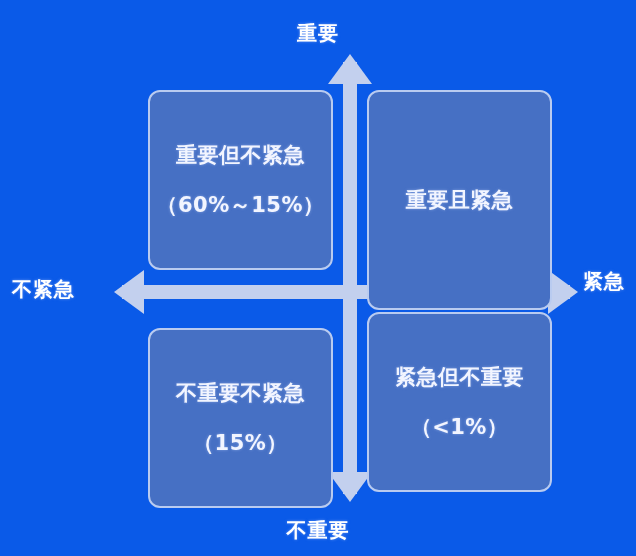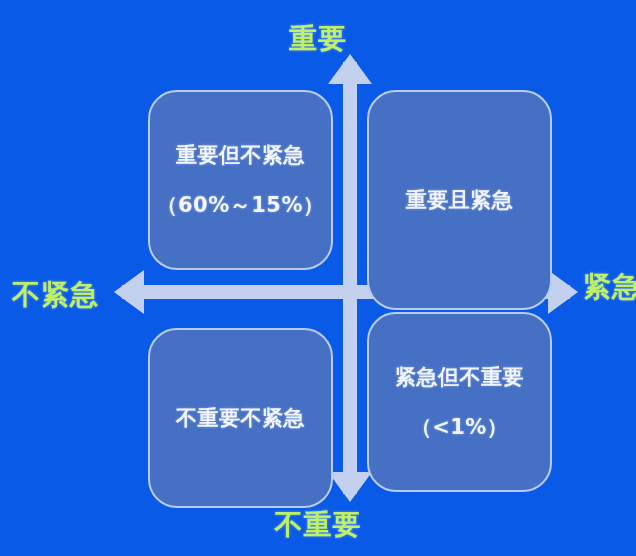--- a/index.html
+++ b/index.html
@@ -23,39 +23,39 @@
     left: 0;
     top: 0;
     width: 636px;
     height: 556px;
     pointer-events: none;
   }
 
   
   .axis-label {
     position: absolute;
-    color: #bef264;
-    font-size: 28px;
+    color: #ffffff;
+    font-size: 20px;
     font-weight: 700;
     letter-spacing: 1px;
     white-space: nowrap;
     text-shadow: 0 0 3px rgba(180,200,255,0.55);
   }
   .axis-label.top    { left: 0; right: 0; top: 20px; text-align: center; }
   .axis-label.bottom { left: 0; right: 0; bottom: 12px; text-align: center; }
   .axis-label.left   { left: 12px;  top: 276px; }
   .axis-label.right  { left: 583px; top: 268px; font-family: Liberation Serif, serif; }
 
   
   .card {
     position: absolute;
     box-sizing: border-box;
     background: #4670c4;
     border: 2px solid #b9cbf0;
-    border-radius: 29px;
+    border-radius: 12px;
     display: flex;
     flex-direction: column;
     align-items: center;
     justify-content: center;
     gap: 22px;
   }
   .card-title,
   .card-value {
     color: #f2f5ff;
     font-size: 21px;
@@ -100,20 +100,21 @@
     <div class="card-title">重要但不紧急</div>
     <div class="card-value">（60%～15%）</div>
   </div>
 
   <div id="card-q1" class="card">
     <div class="card-title">重要且紧急</div>
   </div>
 
   <div id="card-q4" class="card">
     <div class="card-title">不重要不紧急</div>
+    <div class="card-value">（15%）</div>
   </div>
 
   <div id="card-q3" class="card">
     <div class="card-title">紧急但不重要</div>
     <div class="card-value">（&lt;1%）</div>
   </div>
 
 </div>
 
 </body></html>

